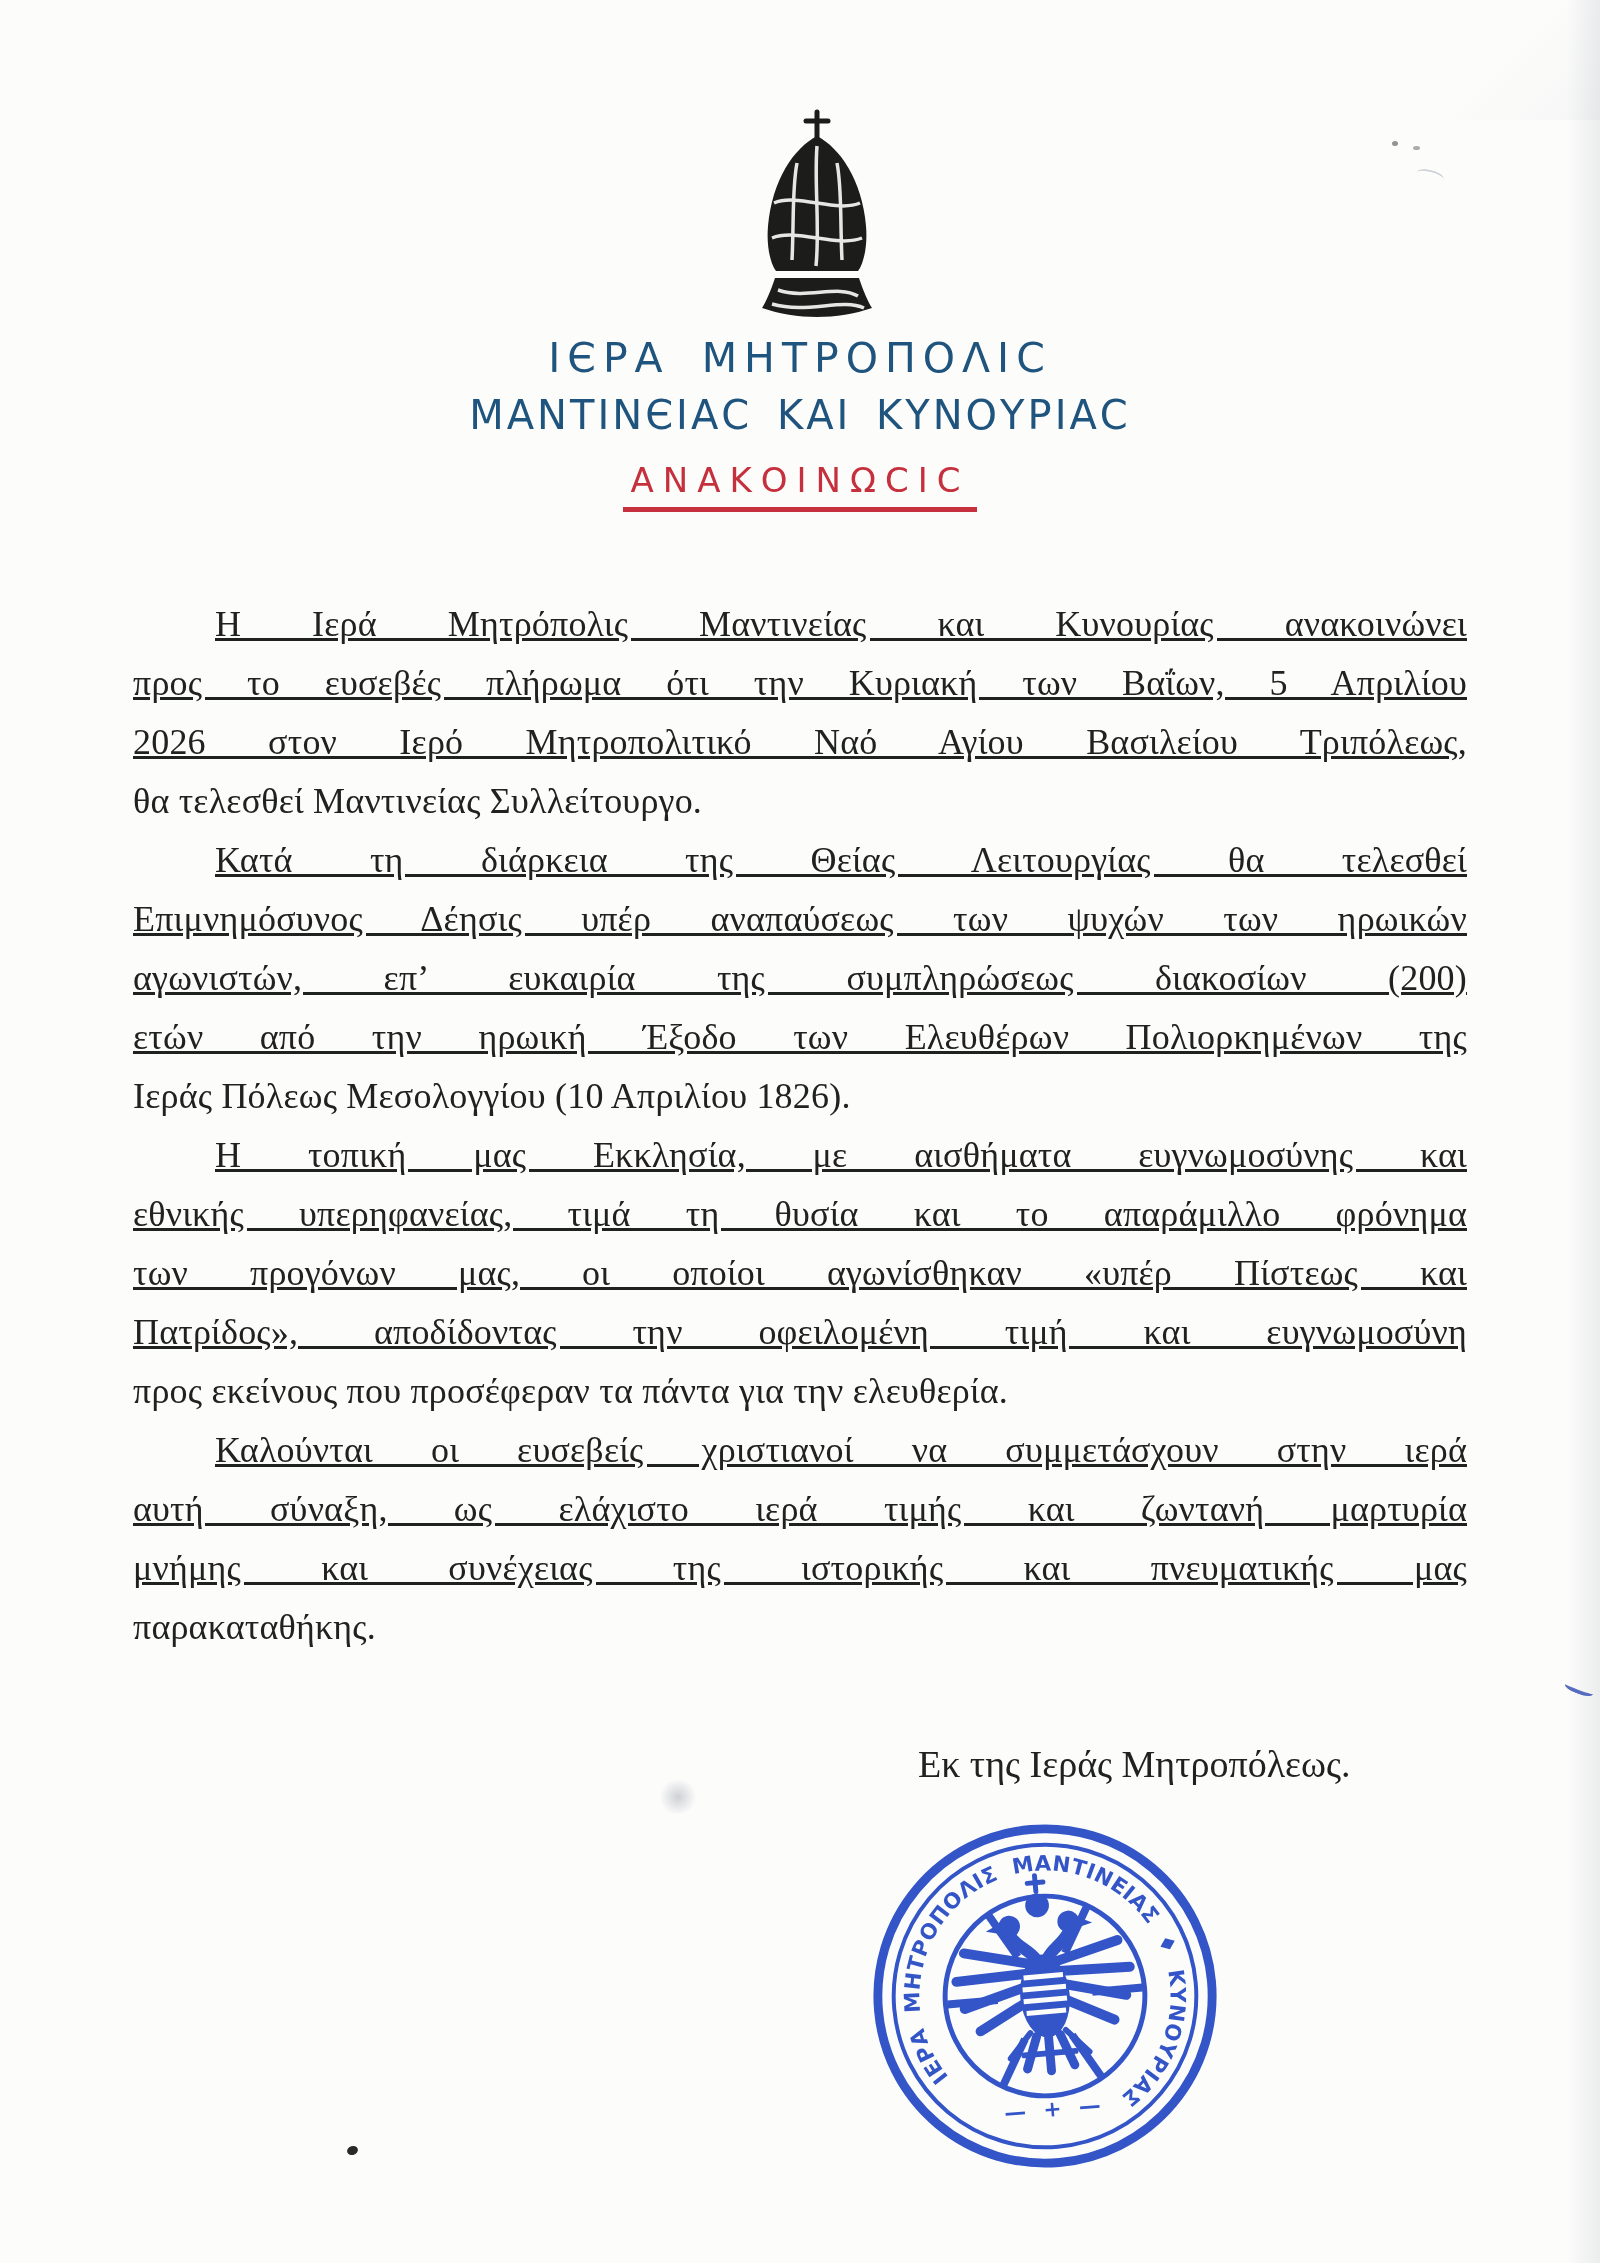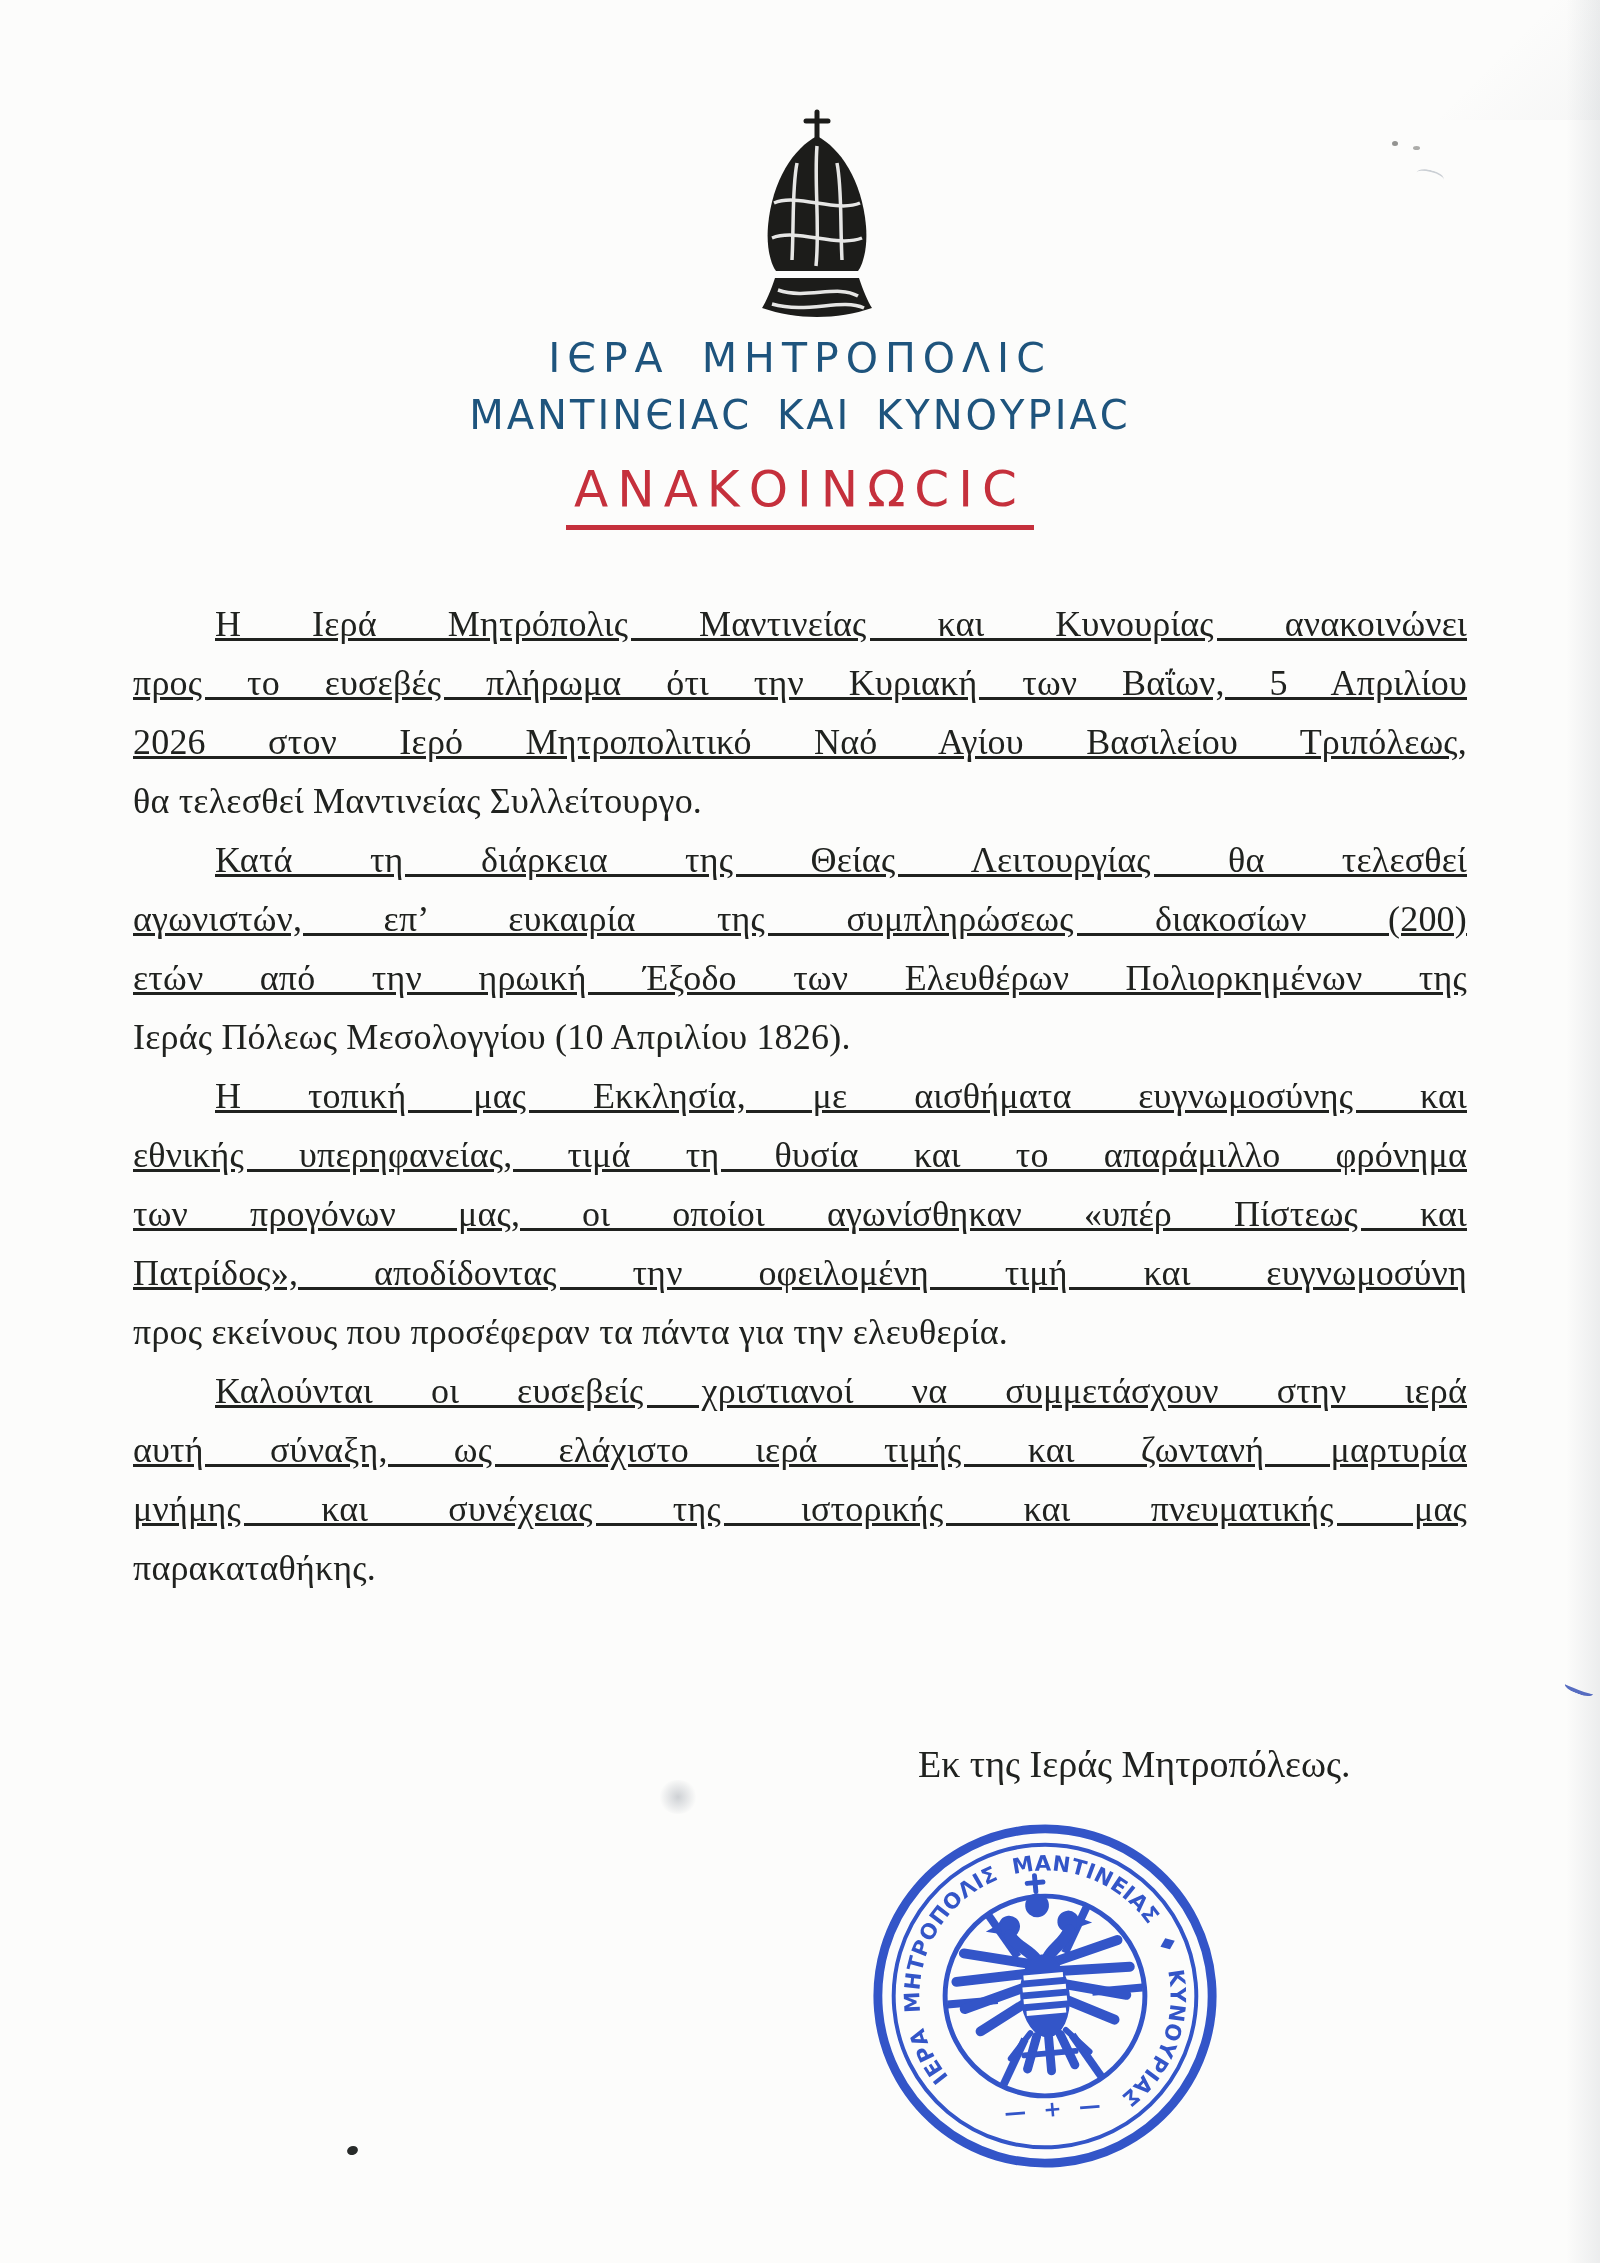--- a/index.html
+++ b/index.html
@@ -18,21 +18,21 @@
 
   
   .hline{position:absolute; left:0; width:1600px; text-align:center;
     color:#1e547d; font-family:"DejaVu Sans", sans-serif; font-weight:400;}
   .hline1{top:334px; font-size:41px; letter-spacing:7px; word-spacing:12px;}
   .hline2{top:392px; font-size:40px; letter-spacing:3px; word-spacing:9px;}
 
   
   .title-wrap{position:absolute; left:0; top:460px; width:1600px; text-align:center;}
   .title-inner{display:inline-block; font-family:"DejaVu Sans", sans-serif;
-    font-weight:500; font-size:50px; color:#c5303c; letter-spacing:9px;
+    font-weight:500; font-size:34px; color:#c5303c; letter-spacing:9px;
     padding:0 8px 7px 8px; border-bottom:5px solid #c5303c;}
 
   
   .body{position:absolute; left:133px; top:595px; width:1334px;
     font-size:36px; letter-spacing:0.2px;}
   .line{height:59px; line-height:59px; overflow:visible;}
   .j{text-align:justify; text-align-last:justify; text-justify:inter-word;text-decoration:underline;}
   .first{text-indent:82px;}
   .end{text-align:left;}
 
@@ -95,20 +95,21 @@
 
   <div class="body">
     <div>
       <div class="line j first">Η Ιερά Μητρόπολις Μαντινείας και Κυνουρίας ανακοινώνει</div>
       <div class="line j">προς το ευσεβές πλήρωμα ότι την Κυριακή των Βαΐων, 5 Απριλίου</div>
       <div class="line j">2026 στον Ιερό Μητροπολιτικό Ναό Αγίου Βασιλείου Τριπόλεως,</div>
       <div class="line end">θα τελεσθεί Μαντινείας Συλλείτουργο.</div>
     </div>
     <div>
       <div class="line j first">Κατά τη διάρκεια της Θείας Λειτουργίας θα τελεσθεί</div>
+      <div class="line j">Επιμνημόσυνος Δέησις υπέρ αναπαύσεως των ψυχών των ηρωικών</div>
       <div class="line j">αγωνιστών, επ’ ευκαιρία της συμπληρώσεως διακοσίων (200)</div>
       <div class="line j">ετών από την ηρωική Έξοδο των Ελευθέρων Πολιορκημένων της</div>
       <div class="line end">Ιεράς Πόλεως Μεσολογγίου (10 Απριλίου 1826).</div>
     </div>
     <div>
       <div class="line j first">Η τοπική μας Εκκλησία, με αισθήματα ευγνωμοσύνης και</div>
       <div class="line j">εθνικής υπερηφανείας, τιμά τη θυσία και το απαράμιλλο φρόνημα</div>
       <div class="line j">των προγόνων μας, οι οποίοι αγωνίσθηκαν «υπέρ Πίστεως και</div>
       <div class="line j">Πατρίδος», αποδίδοντας την οφειλομένη τιμή και ευγνωμοσύνη</div>
       <div class="line end">προς εκείνους που προσέφεραν τα πάντα για την ελευθερία.</div>

